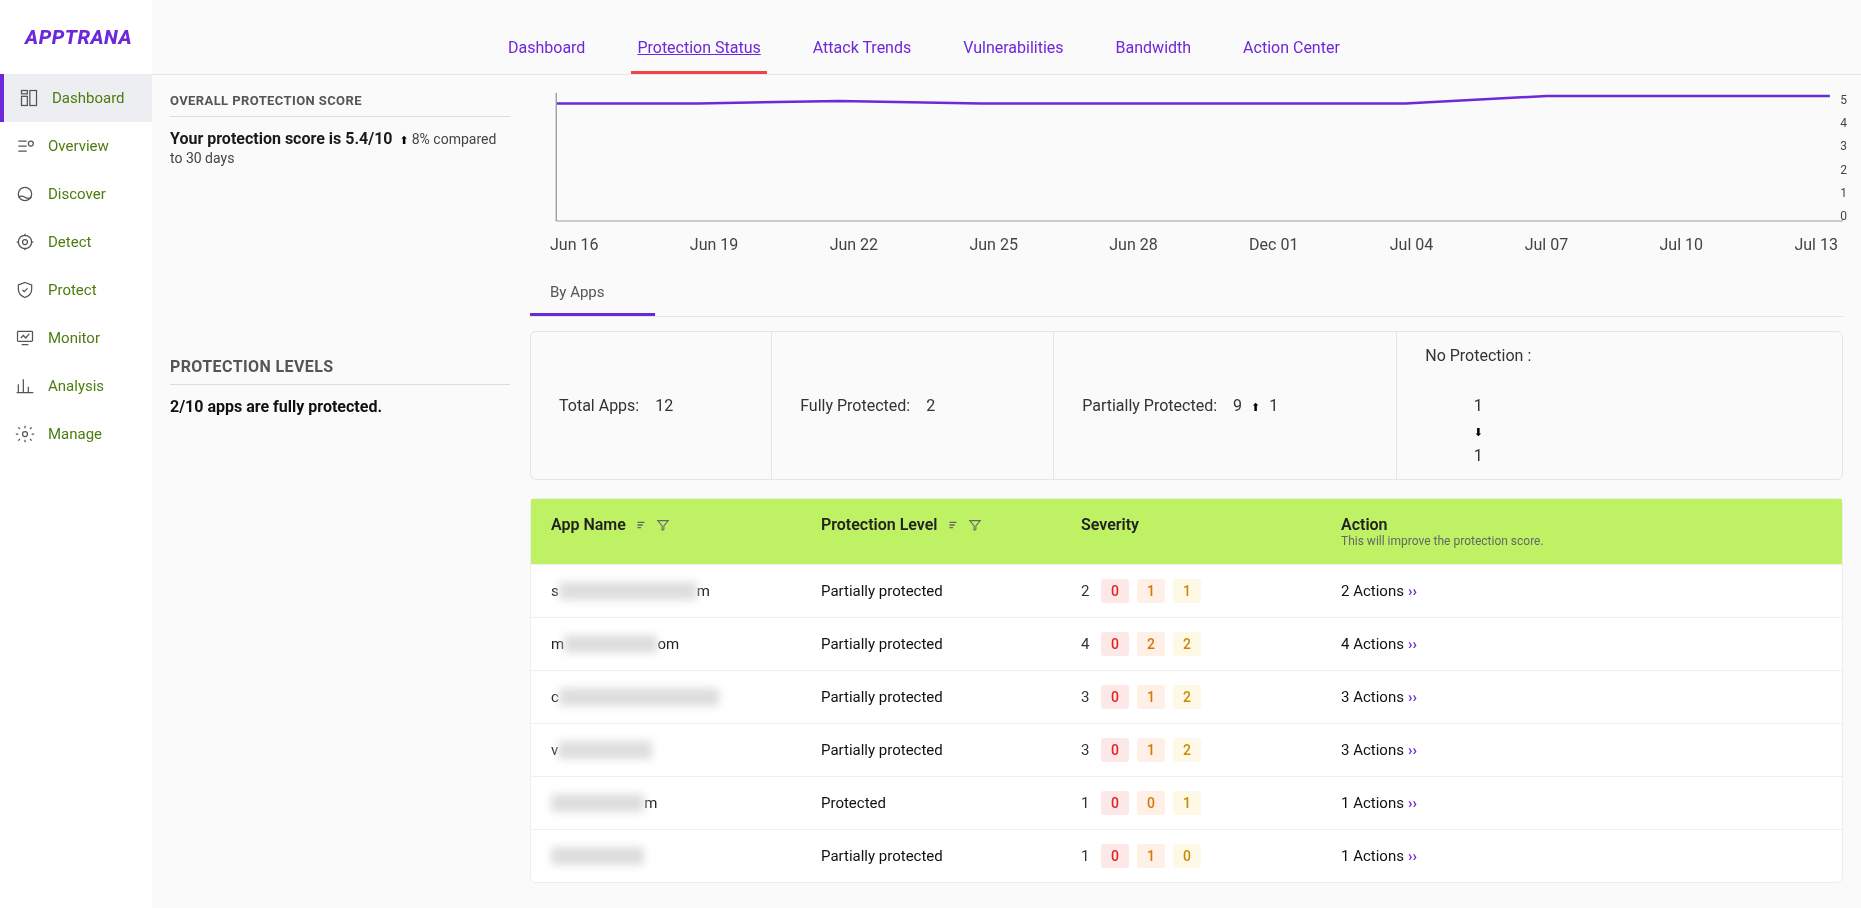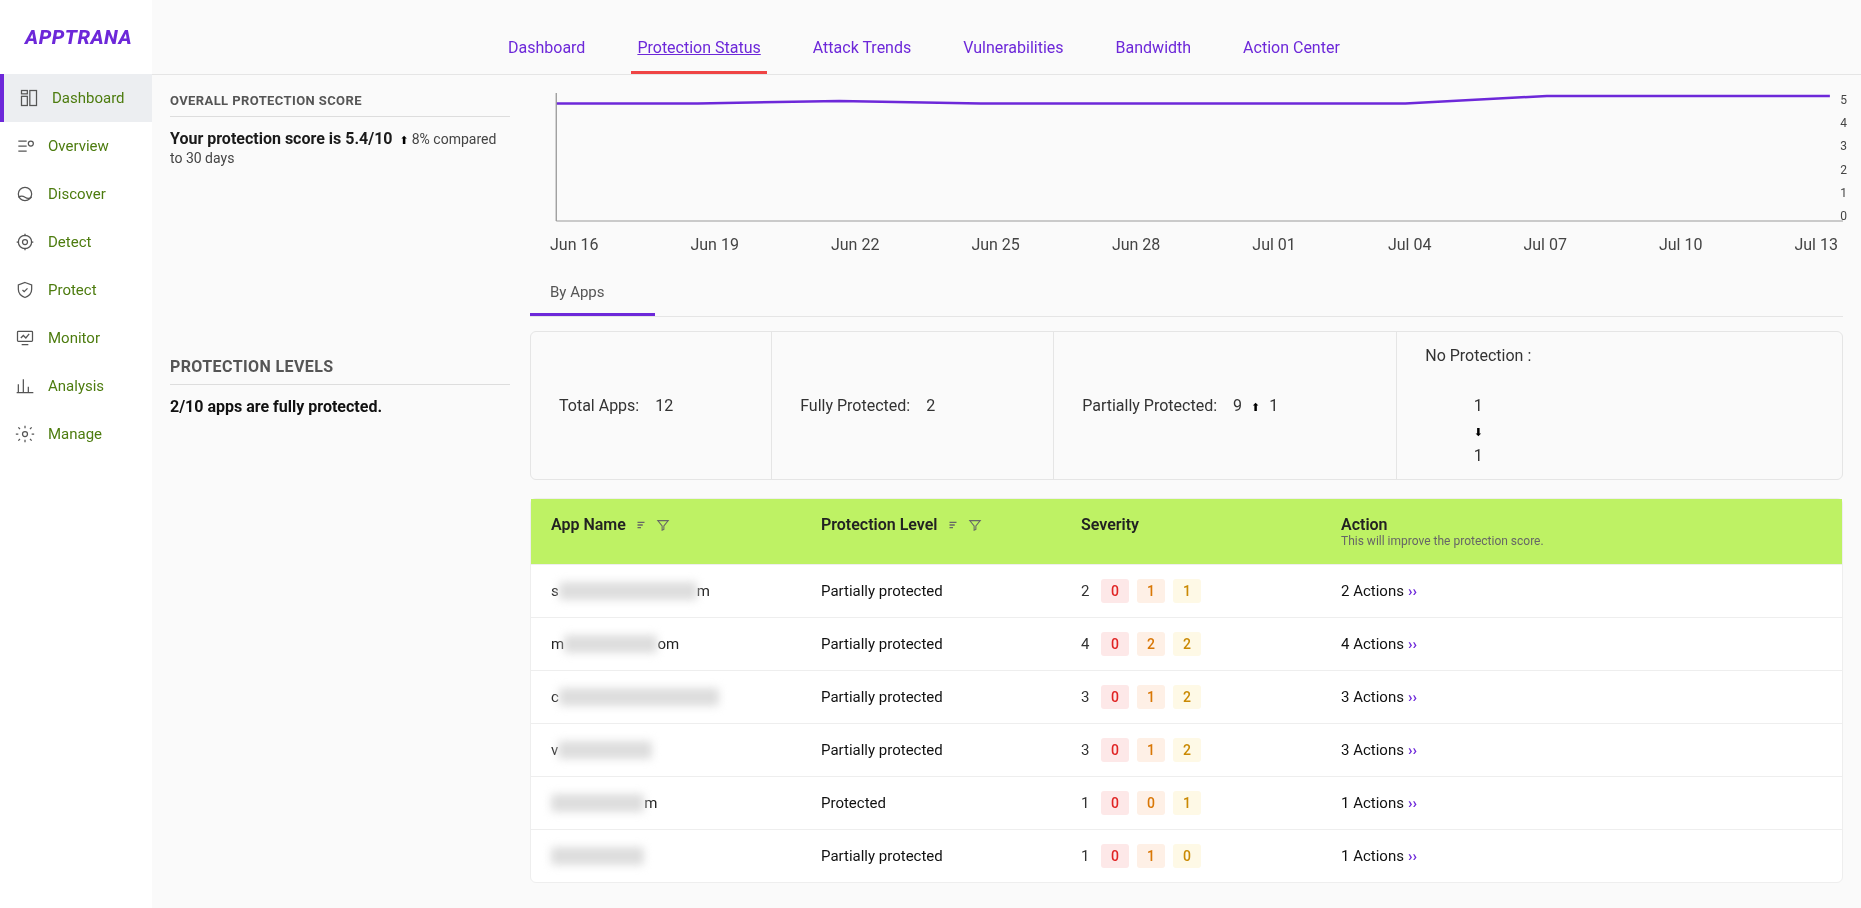--- a/index.html
+++ b/index.html
@@ -202,21 +202,21 @@
             <span>2</span>
             <span>1</span>
             <span>0</span>
           </div>
         <div class="chart-xaxis" id="xaxis-slot">
             <span>Jun 16</span>
             <span>Jun 19</span>
             <span>Jun 22</span>
             <span>Jun 25</span>
             <span>Jun 28</span>
-            <span>Jul 01</span>
+            <span>Dec 01</span>
             <span>Jul 04</span>
             <span>Jul 07</span>
             <span>Jul 10</span>
             <span>Jul 13</span>
           </div>
       </div>
 
       <div class="subtabs" id="subtabs-slot">
           <div class="subtab active">By Apps</div>
         </div>

